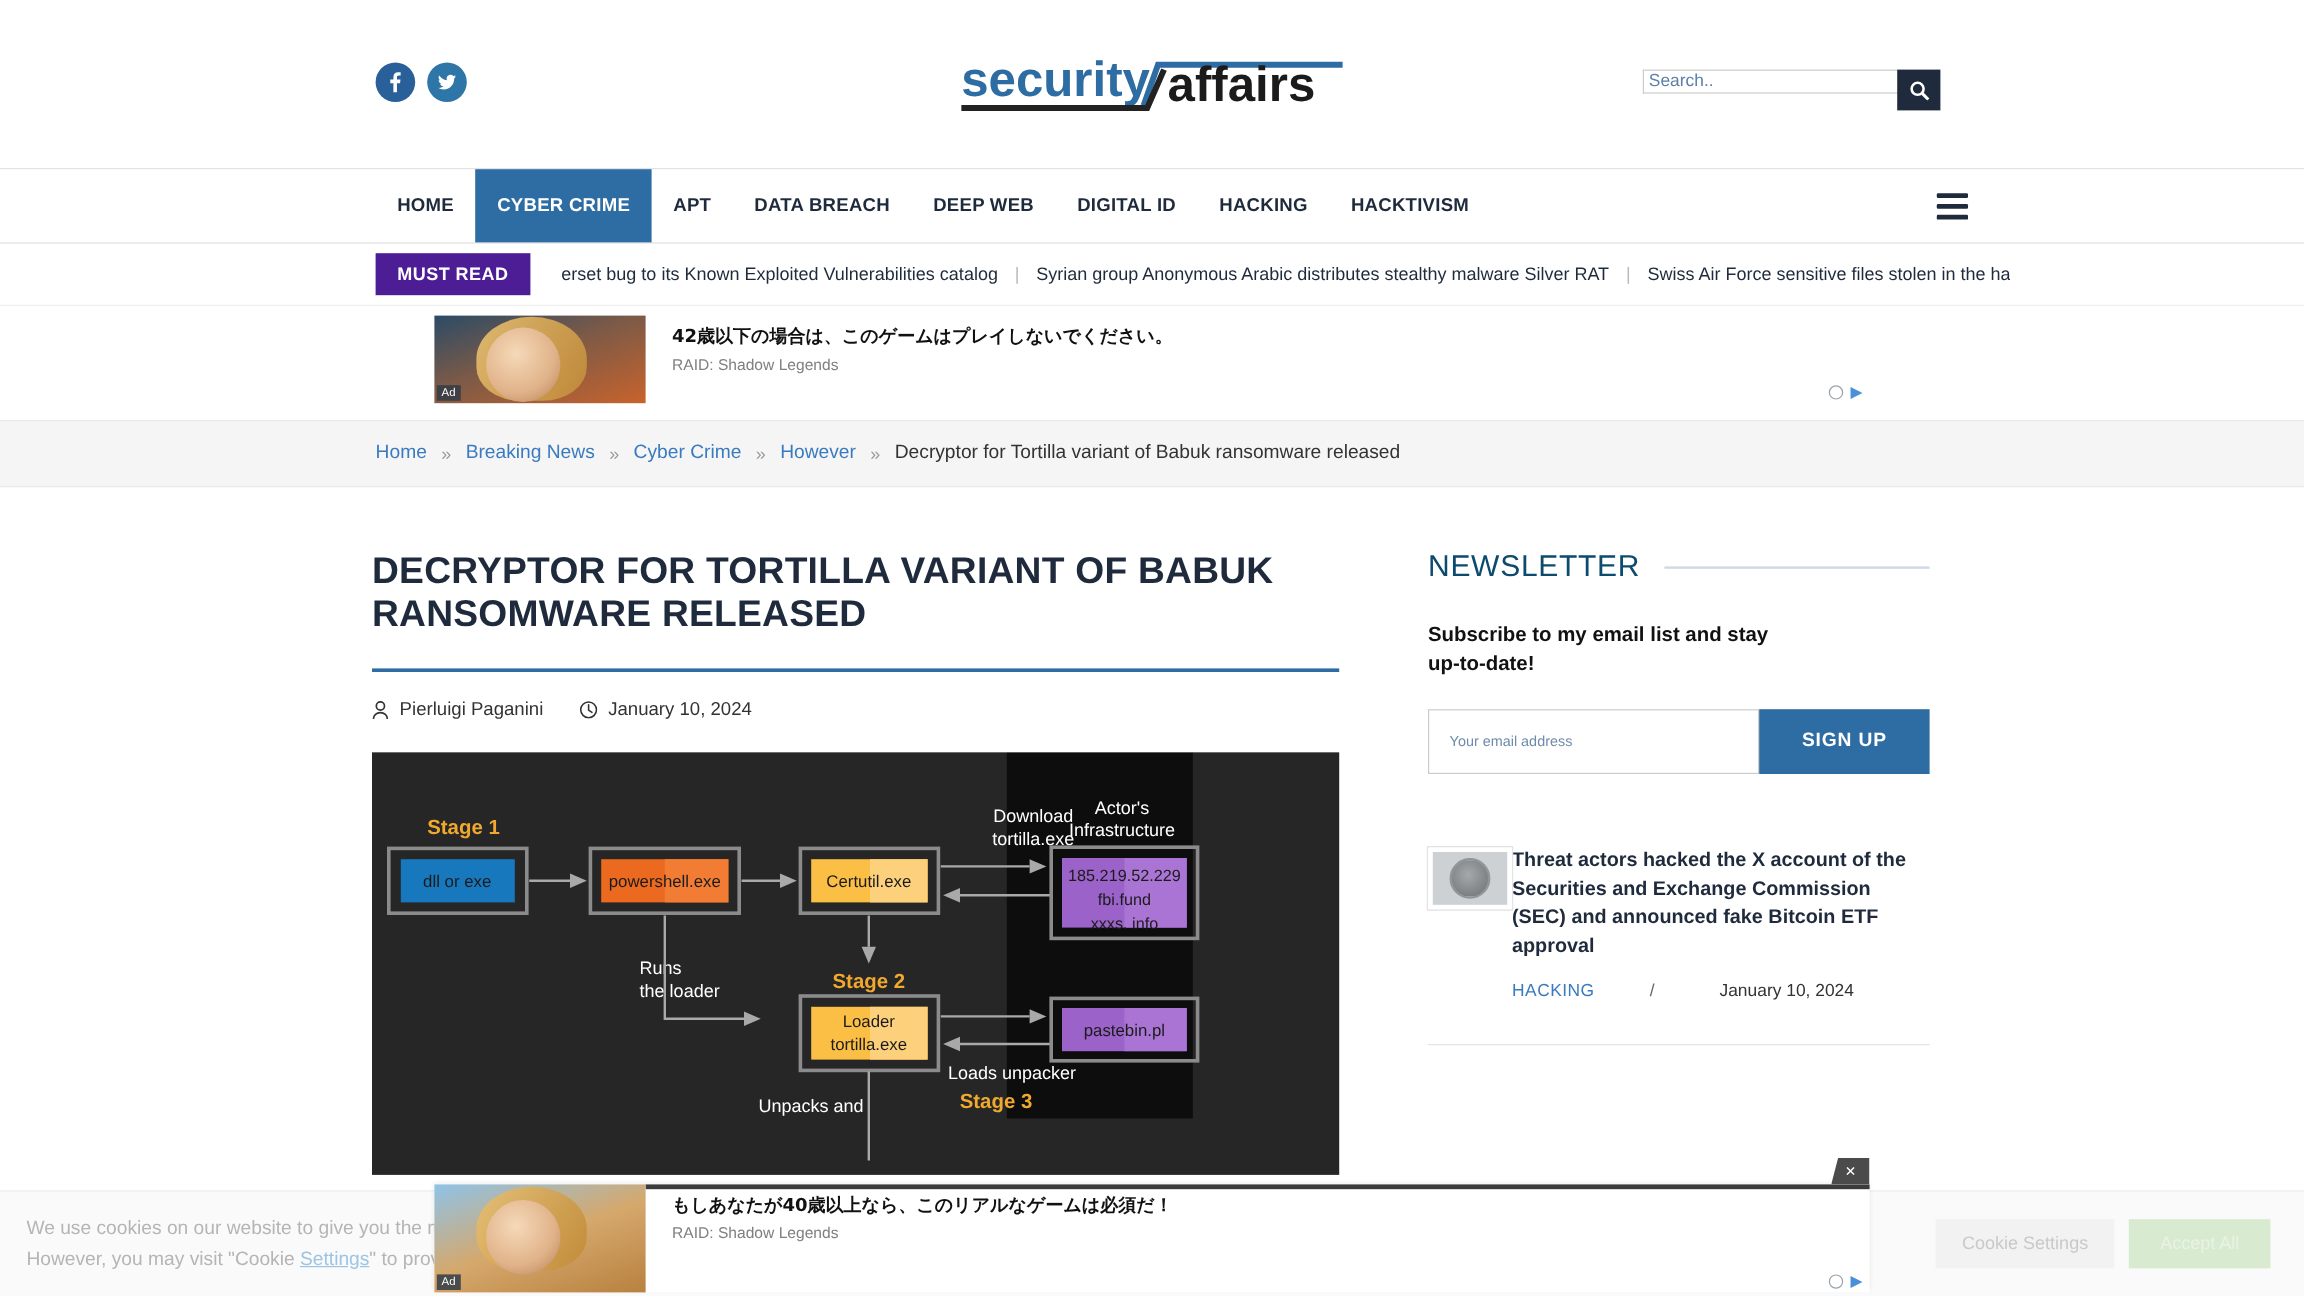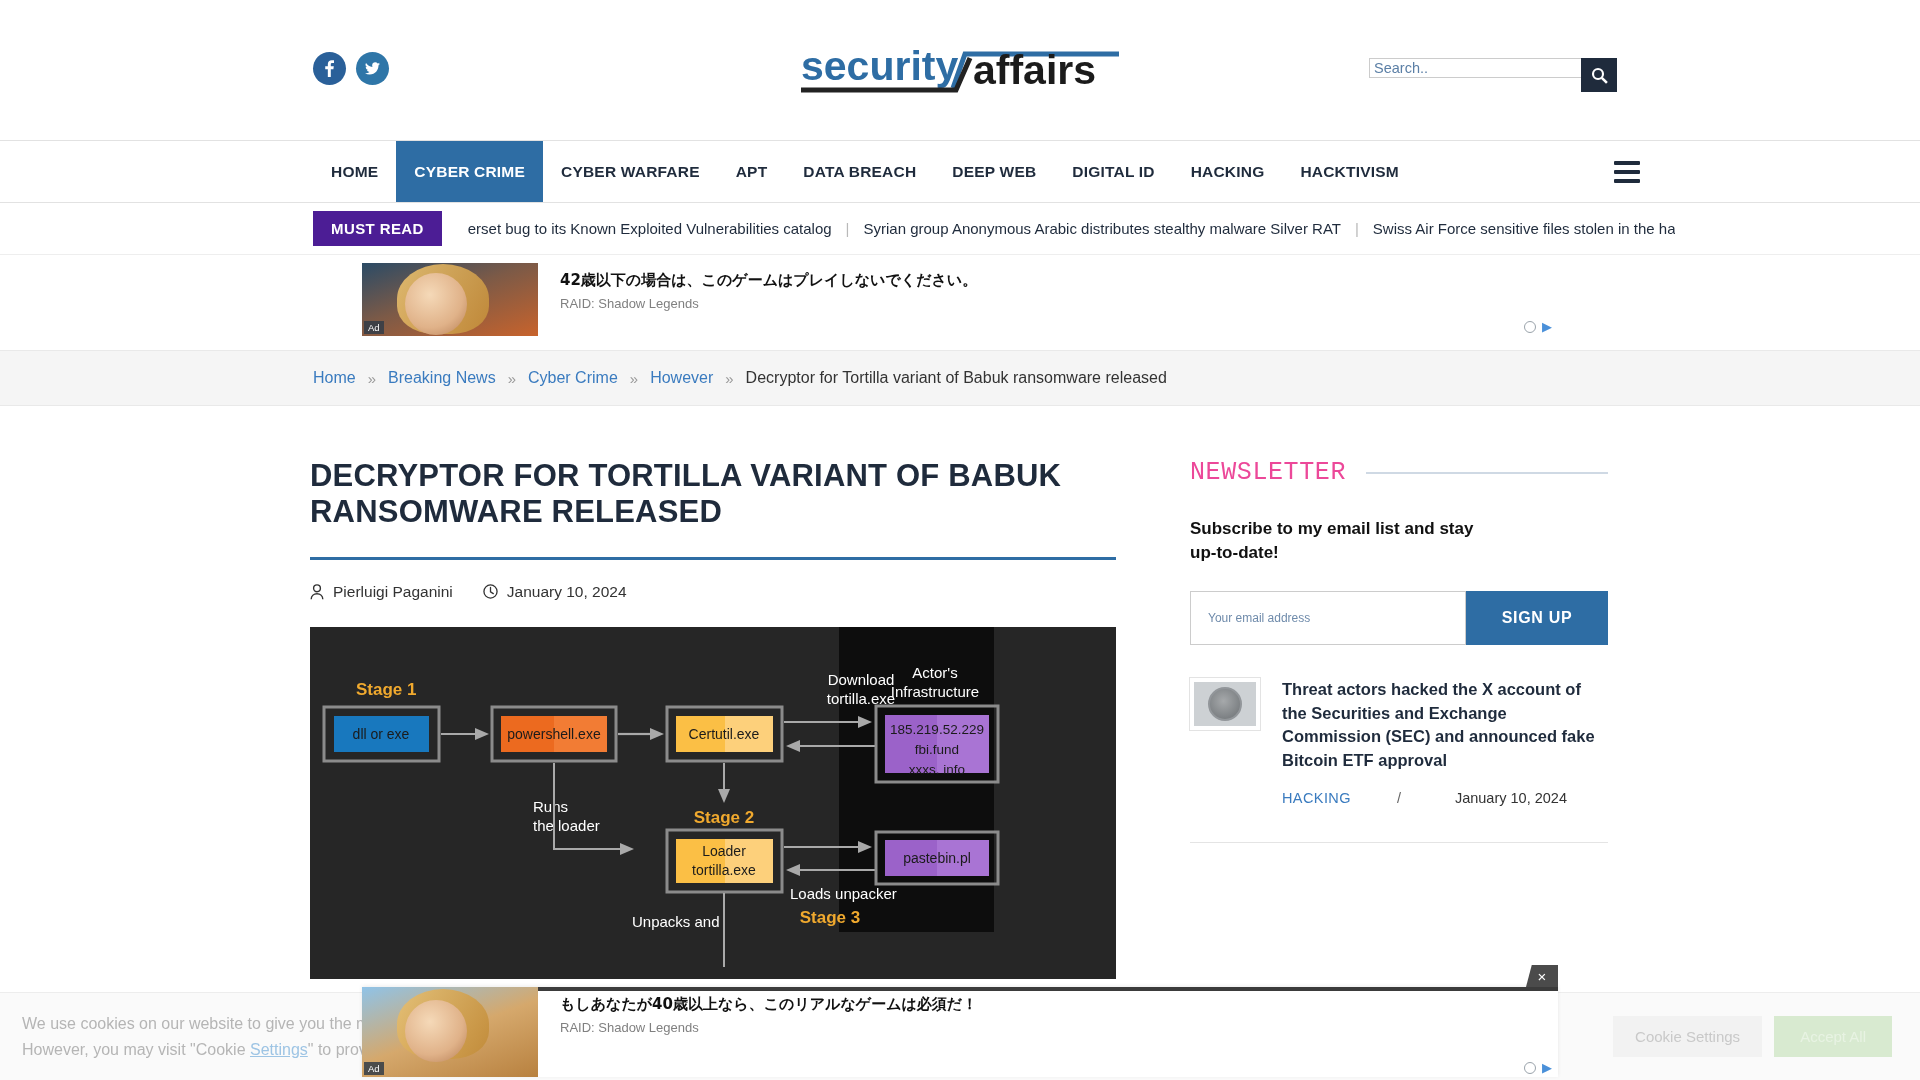--- a/index.html
+++ b/index.html
@@ -266,24 +266,24 @@
 
   
   .side-head {
     display: flex;
     align-items: center;
     gap: 20px;
   }
   .side-head h2 {
     font-size: 25px;
     font-weight: normal;
-    color: #ec4899;
+    color: #0c4a6e;
     letter-spacing: 0.6px;
     white-space: nowrap;
-    font-family: Liberation Mono, monospace;
+    font-family: Liberation Sans, sans-serif;
   }
   .side-rule { flex: 1; height: 2px; background: #cfd9e4; }
 
   .newsletter-text {
     margin-top: 30px;
     font-size: 17px;
     font-weight: bold;
     color: #111;
     line-height: 1.42;
     max-width: 310px;
@@ -310,22 +310,21 @@
     border: none;
     font-size: 16px;
     font-weight: bold;
     letter-spacing: 0.7px;
     cursor: pointer;
     font-family: "Liberation Sans", sans-serif;
   }
   .recent-head { margin-top: 66px; }
   .recent-item {
     display: flex;
-    gap: 22px;
-    margin-top: 33px;
+    margin-top: 61px;
   }
   .recent-thumb {
     width: 70px; height: 52px;
     flex: none;
     background: #cdd1d4;
     border: 4px solid #fff;
     box-shadow: 0 0 0 1px #e3e3e3;
     position: relative;
     overflow: hidden;
   }
@@ -478,23 +477,20 @@
 
 <div class="nav-bar">
   <div class="nav-inner">
     <div class="nav-item">
         <span>HOME</span>
       </div>
     <div class="nav-item active">
         <span>CYBER CRIME</span>
       </div>
     <div class="nav-item">
-        <span>CYBER WARFARE</span>
-      </div>
-    <div class="nav-item">
         <span>APT</span>
       </div>
     <div class="nav-item">
         <span>DATA BREACH</span>
       </div>
     <div class="nav-item">
         <span>DEEP WEB</span>
       </div>
     <div class="nav-item">
         <span>DIGITAL ID</span>

